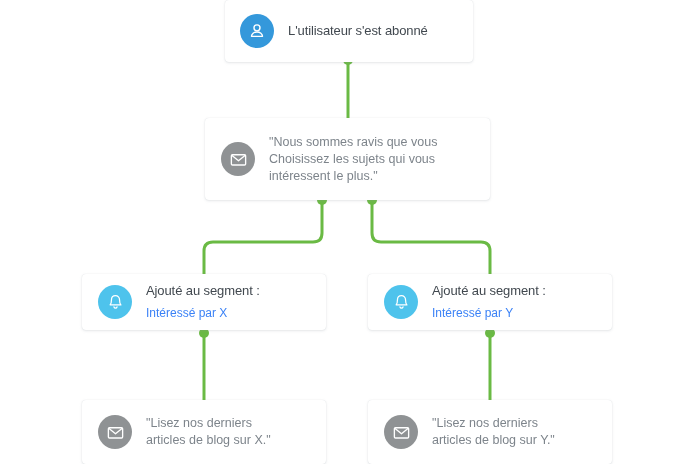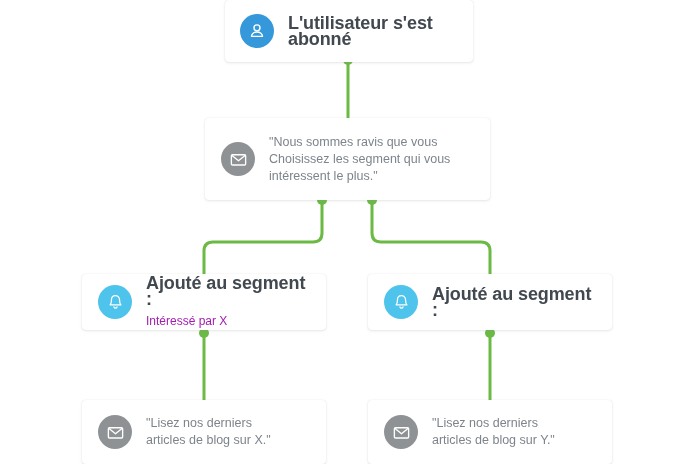--- a/index.html
+++ b/index.html
@@ -59,31 +59,31 @@
   .node-icon svg {
     display: block;
   }
 
   .node-body {
     flex: 1 1 auto;
     min-width: 0;
   }
 
   .node-title {
-    font-size: 18px;
-    font-weight: bold;
+    font-size: 13px;
+    font-weight: normal;
     color: #41484f;
     line-height: 16px;
     letter-spacing: -0.1px;
   }
 
   .node-sub {
     font-size: 12px;
     font-weight: normal;
-    color: #a21caf;
+    color: #3b82f6;
     line-height: 16px;
     margin-top: 6px;
   }
 
   .node-quote {
     font-size: 12.5px;
     font-weight: normal;
     color: #7d848b;
     line-height: 17px;
   }
@@ -188,21 +188,21 @@
 
   <div class="node" id="node-welcome-email">
     <div class="node-icon icon-gray">
       <svg width="19" height="19" viewBox="0 0 24 24" aria-hidden="true">
         <rect x="3" y="6" width="18" height="13" rx="1.4" fill="none" stroke="#ffffff" stroke-width="1.7"></rect>
         <path d="M3.8,7 L12,13.6 L20.2,7" fill="none" stroke="#ffffff" stroke-width="1.7" stroke-linejoin="round" stroke-linecap="round"></path>
       </svg>
     </div>
     <div class="node-body">
       <div class="node-quote">"Nous sommes ravis que vous</div>
-      <div class="node-quote">Choisissez les segment qui vous</div>
+      <div class="node-quote">Choisissez les sujets qui vous</div>
       <div class="node-quote">intéressent le plus."</div>
     </div>
   </div>
 
   <div class="node" id="node-segment-x">
     <div class="node-icon icon-cyan">
       <svg width="19" height="19" viewBox="0 0 24 24" aria-hidden="true">
         <path d="M12,3.4 C9.0,3.4 6.9,5.6 6.9,8.5 C6.9,13.1 5.2,15.0 5.2,15.0 L18.8,15.0 C18.8,15.0 17.1,13.1 17.1,8.5 C17.1,5.6 15.0,3.4 12,3.4 Z" fill="none" stroke="#ffffff" stroke-width="1.6" stroke-linejoin="round"></path>
         <path d="M10.1,17.6 a2.0,2.0 0 0 0 3.8,0" fill="none" stroke="#ffffff" stroke-width="1.6" stroke-linecap="round"></path>
       </svg>
@@ -215,20 +215,21 @@
 
   <div class="node" id="node-segment-y">
     <div class="node-icon icon-cyan">
       <svg width="19" height="19" viewBox="0 0 24 24" aria-hidden="true">
         <path d="M12,3.4 C9.0,3.4 6.9,5.6 6.9,8.5 C6.9,13.1 5.2,15.0 5.2,15.0 L18.8,15.0 C18.8,15.0 17.1,13.1 17.1,8.5 C17.1,5.6 15.0,3.4 12,3.4 Z" fill="none" stroke="#ffffff" stroke-width="1.6" stroke-linejoin="round"></path>
         <path d="M10.1,17.6 a2.0,2.0 0 0 0 3.8,0" fill="none" stroke="#ffffff" stroke-width="1.6" stroke-linecap="round"></path>
       </svg>
     </div>
     <div class="node-body">
       <div class="node-title">Ajouté au segment :</div>
+      <div class="node-sub">Intéressé par Y</div>
     </div>
   </div>
 
   <div class="node" id="node-blog-email-x">
     <div class="node-icon icon-gray">
       <svg width="19" height="19" viewBox="0 0 24 24" aria-hidden="true">
         <rect x="3" y="6" width="18" height="13" rx="1.4" fill="none" stroke="#ffffff" stroke-width="1.7"></rect>
         <path d="M3.8,7 L12,13.6 L20.2,7" fill="none" stroke="#ffffff" stroke-width="1.7" stroke-linejoin="round" stroke-linecap="round"></path>
       </svg>
     </div>

